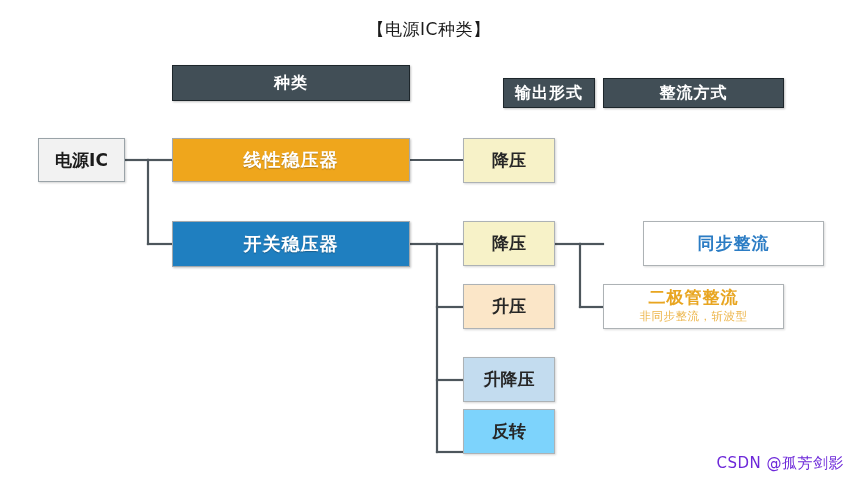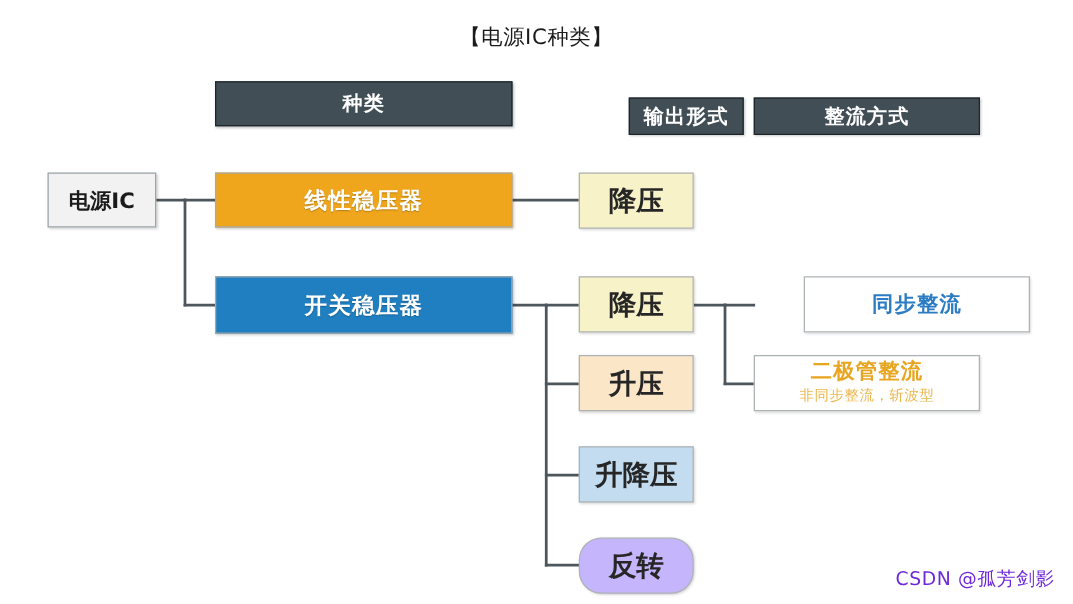--- a/index.html
+++ b/index.html
@@ -75,31 +75,31 @@
     box-shadow: 1px 1px 2px rgba(0,0,0,0.22);
     letter-spacing: 1px;
   }
   #node-linear  { left: 172px; top: 138px; background: #efa61c; }
   #node-switch  { left: 172px; top: 221px; background: #1f7fc0; height: 46px; text-align: center; }
 
   
   .out-node {
     left: 463px;
     width: 92px; height: 45px;
-    font-size: 22px;
+    font-size: 17px;
     font-weight: bold;
     color: #262626;
     border: 1.5px solid #adb2b5;
     box-shadow: 1px 1px 2px rgba(0,0,0,0.16);
   }
   #node-buck1 { top: 138px; background: #f7f2c8; }
   #node-buck2 { top: 221px; background: #f7f2c8; }
   #node-boost { top: 284px; background: #fbe6c8; }
   #node-bb    { top: 357px; background: #c3dcef; }
-  #node-inv   { top: 430px; background: #c4b5fd; border-radius: 18px; }
+  #node-inv   { top: 409px; background: #7dd3fc; }
 
   
   .rect-node {
     left: 603px;
     width: 181px;
     border: 1.5px solid #adb2b5;
     background: #ffffff;
     box-shadow: 1px 1px 2px rgba(0,0,0,0.14);
   }
   #node-sync { top: 221px; height: 45px; margin-left: 40px; }

